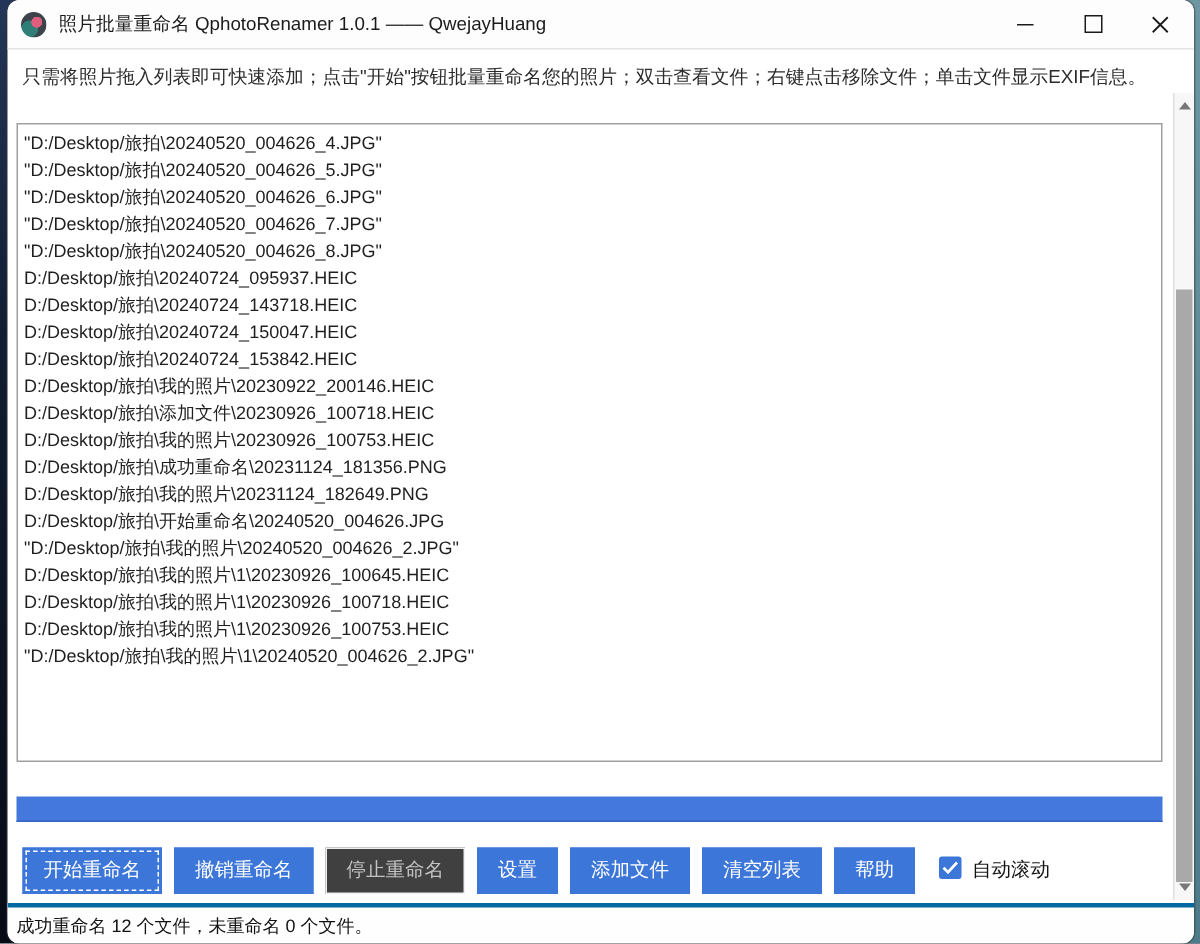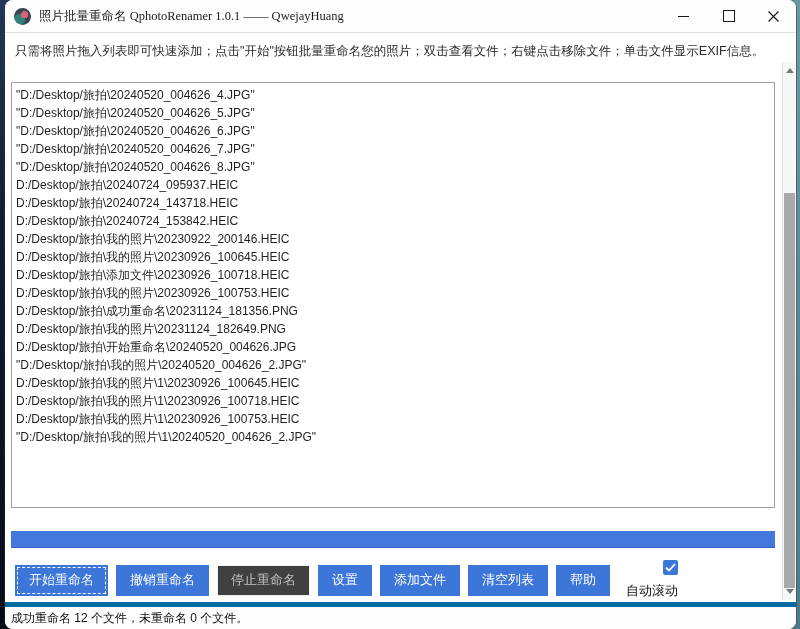--- a/index.html
+++ b/index.html
@@ -16,21 +16,21 @@
     box-shadow:0 0 0 1px rgba(50,50,50,.45);
   }
   
   .titlebar{position:absolute;left:0;right:0;top:0;height:32px;background:#fdfdfd;
     border-bottom:1px solid #e3e3e3;display:flex;align-items:center;}
   .app-icon{width:17px;height:17px;border-radius:50%;margin-left:9px;flex:none;
     background:
       radial-gradient(circle at 62% 40%, #dd5f7d 0 24%, rgba(0,0,0,0) 26%),
       radial-gradient(circle at 34% 66%, #2f7f78 0 34%, rgba(0,0,0,0) 36%),
       radial-gradient(circle at 50% 50%, #3c434b 0 72%, #22272d 100%);}
-  .title{margin-left:8px;font-size:12.5px;color:#1b1b1b;white-space:nowrap;font-family:Liberation Serif, serif;}
+  .title{margin-left:8px;font-size:12.5px;color:#1b1b1b;white-space:nowrap;}
   .win-controls{margin-left:auto;display:flex;height:32px;}
   .win-btn{width:45px;height:32px;display:flex;align-items:center;justify-content:center;cursor:default;}
   .glyph-min{width:11px;height:0;border-top:1.2px solid #1a1a1a;}
   .glyph-max{width:10px;height:10px;border:1.2px solid #1a1a1a;background:transparent;}
   
   .instruction{position:absolute;left:10px;right:24px;top:43px;font-size:12.5px;color:#2b2b2b;
     white-space:nowrap;overflow:hidden;}
   
   .listbox{position:absolute;left:6px;top:82px;width:764px;height:426px;
     background:#ffffff;border:1px solid #9f9f9f;box-sizing:border-box;
@@ -49,28 +49,28 @@
   .progressbar{position:absolute;left:6px;top:531px;width:764px;height:17px;background:#e9e9e9;}
   .progress-fill{height:100%;background:#4478dd;border-bottom:1px solid #3465c2;box-sizing:border-box;}
   
   .toolbar{position:absolute;left:10px;top:564px;height:32px;display:flex;align-items:center;gap:8px;}
   .btn{height:31px;padding:0 13px;background:#3c76d8;color:#ffffff;font-size:13px;
     display:flex;align-items:center;justify-content:center;border:1px solid #3c76d8;
     box-sizing:border-box;position:relative;cursor:pointer;white-space:nowrap;
     font-family:"Liberation Sans","DejaVu Sans",sans-serif;}
   .btn.focused::after{content:"";position:absolute;inset:1px;border:1px dashed #ffffff;pointer-events:none;}
   .btn.disabled{background:#404040;border-color:#efefef;color:#c2c2c2;cursor:default;}
-  .autoscroll{display:flex;align-items:flex-end;gap:7px;margin-left:8px;cursor:pointer;flex-direction:column;}
+  .autoscroll{display:flex;align-items:flex-start;gap:7px;margin-left:8px;cursor:pointer;}
   .checkbox{width:15px;height:15px;border-radius:2px;background:#3c76d8;display:flex;
     align-items:center;justify-content:center;flex:none;}
   .checkbox svg{display:block;}
   .autoscroll-label{font-size:13px;color:#141414;}
   
   .statusbar{position:absolute;left:0;right:0;bottom:0;height:27px;background:#fefefe;
-    border-top:5px solid #0369a1;display:flex;align-items:center;padding-left:6px;
+    border-top:3px solid #0369a1;display:flex;align-items:center;padding-left:6px;
     font-size:12px;color:#111;box-sizing:border-box;}
 </style>
 </head>
 <body>
 
 <div class="desktop-right"></div>
 
 <div class="window">
 
   <div class="titlebar">
@@ -102,26 +102,26 @@
       <div class="file-row">"D:/Desktop/旅拍\20240520_004626_6.JPG"</div>
 
       <div class="file-row">"D:/Desktop/旅拍\20240520_004626_7.JPG"</div>
 
       <div class="file-row">"D:/Desktop/旅拍\20240520_004626_8.JPG"</div>
 
       <div class="file-row">D:/Desktop/旅拍\20240724_095937.HEIC</div>
 
       <div class="file-row">D:/Desktop/旅拍\20240724_143718.HEIC</div>
 
+      <div class="file-row">D:/Desktop/旅拍\20240724_150047.HEIC</div>
 
       <div class="file-row">D:/Desktop/旅拍\20240724_153842.HEIC</div>
 
       <div class="file-row">D:/Desktop/旅拍\我的照片\20230922_200146.HEIC</div>
 
-      <div class="file-row">D:/Desktop/旅拍\我的照片\20230926_100645.HEIC</div>
 
       <div class="file-row">D:/Desktop/旅拍\添加文件\20230926_100718.HEIC</div>
 
       <div class="file-row">D:/Desktop/旅拍\我的照片\20230926_100753.HEIC</div>
 
       <div class="file-row">D:/Desktop/旅拍\成功重命名\20231124_181356.PNG</div>
 
       <div class="file-row">D:/Desktop/旅拍\我的照片\20231124_182649.PNG</div>
 
       <div class="file-row">D:/Desktop/旅拍\开始重命名\20240520_004626.JPG</div>

